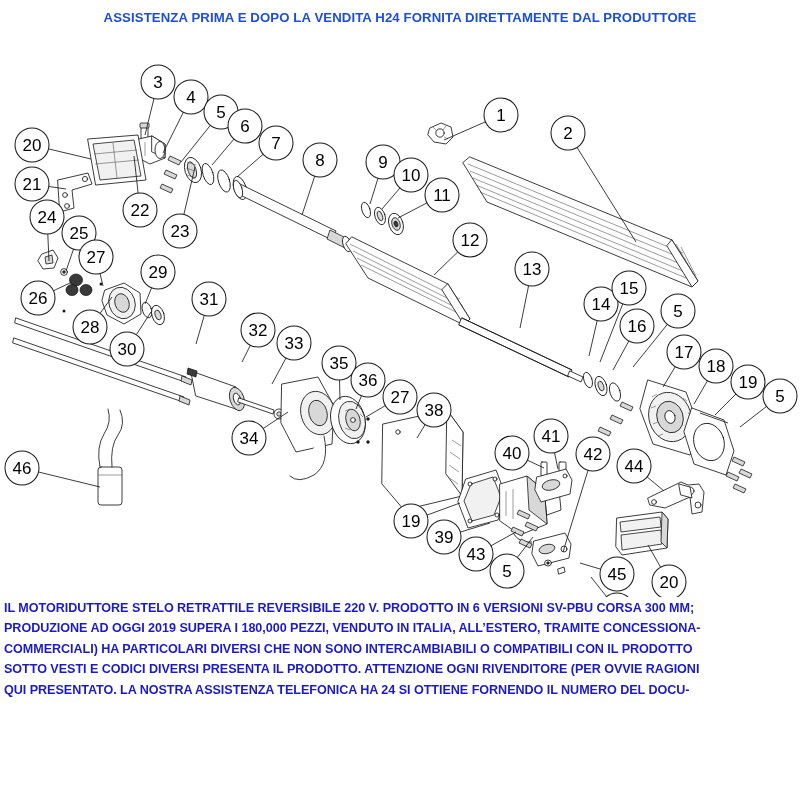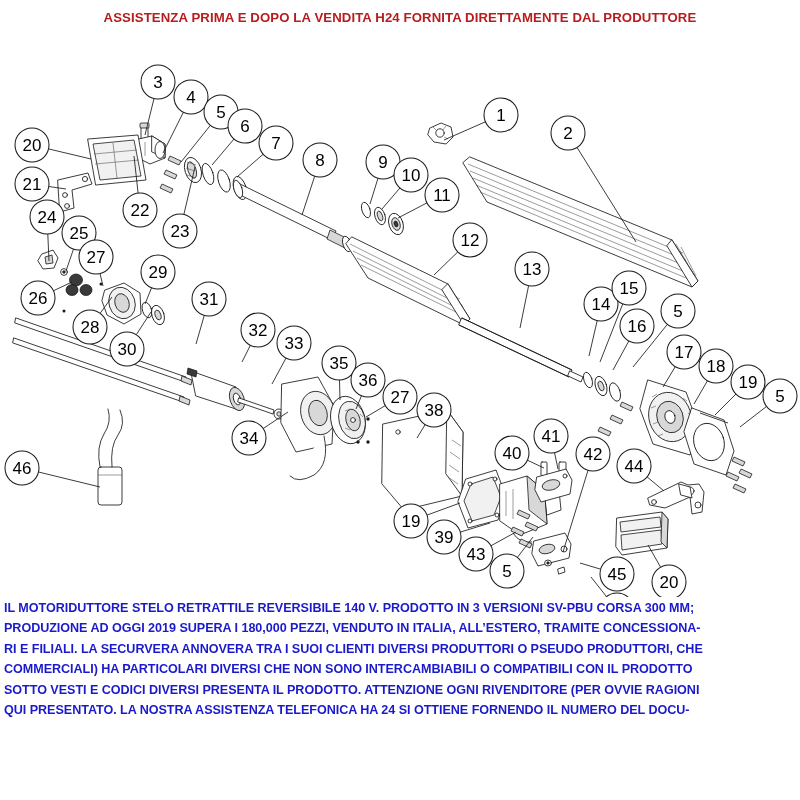--- a/index.html
+++ b/index.html
@@ -20,21 +20,21 @@
     width: 800px;
     height: 800px;
     background: #ffffff;
   }
   .header-title {
     position: absolute;
     left: 0;
     top: 10px;
     width: 800px;
     text-align: center;
-    color: #b91c1c;
+    color: #1d4ed8;
     font-family: "Liberation Sans", sans-serif;
     font-weight: bold;
     font-size: 13.2px;
     letter-spacing: 0.1px;
     white-space: nowrap;
   }
   #diagram-area {
     position: absolute;
     left: 0;
     top: 32px;
@@ -643,21 +643,20 @@
             <line x1="38.5" y1="440.0" x2="100" y2="455" class="leader"></line>
             <circle cx="22" cy="436" r="17" class="bubble"></circle>
             <text x="22" y="436.5" class="bubble-num">46</text>
           </g>
         </g>
 
     </svg>
   </div>
 
   <div class="footer-text">
-    <span class="footer-line">IL MOTORIDUTTORE STELO RETRATTILE REVERSIBILE 140 V. PRODOTTO IN 3 VERSIONI SV-PBU CORSA 300 MM;</span>
+    <span class="footer-line">IL MOTORIDUTTORE STELO RETRATTILE REVERSIBILE 220 V. PRODOTTO IN 6 VERSIONI SV-PBU CORSA 300 MM;</span>
     <span class="footer-line">PRODUZIONE AD OGGI 2019 SUPERA I 180,000 PEZZI, VENDUTO IN ITALIA, ALL’ESTERO, TRAMITE CONCESSIONA-</span>
-    <span class="footer-line">RI E FILIALI. LA SECURVERA ANNOVERA TRA I SUOI CLIENTI DIVERSI PRODUTTORI O PSEUDO PRODUTTORI, CHE</span>
     <span class="footer-line">COMMERCIALI) HA PARTICOLARI DIVERSI CHE NON SONO INTERCAMBIABILI O COMPATIBILI CON IL PRODOTTO</span>
     <span class="footer-line">SOTTO VESTI E CODICI DIVERSI PRESENTA IL PRODOTTO. ATTENZIONE OGNI RIVENDITORE (PER OVVIE RAGIONI</span>
     <span class="footer-line">QUI PRESENTATO. LA NOSTRA ASSISTENZA TELEFONICA HA 24 SI OTTIENE FORNENDO IL NUMERO DEL DOCU-</span>
   </div>
 
 </div>
 
 </body></html>

